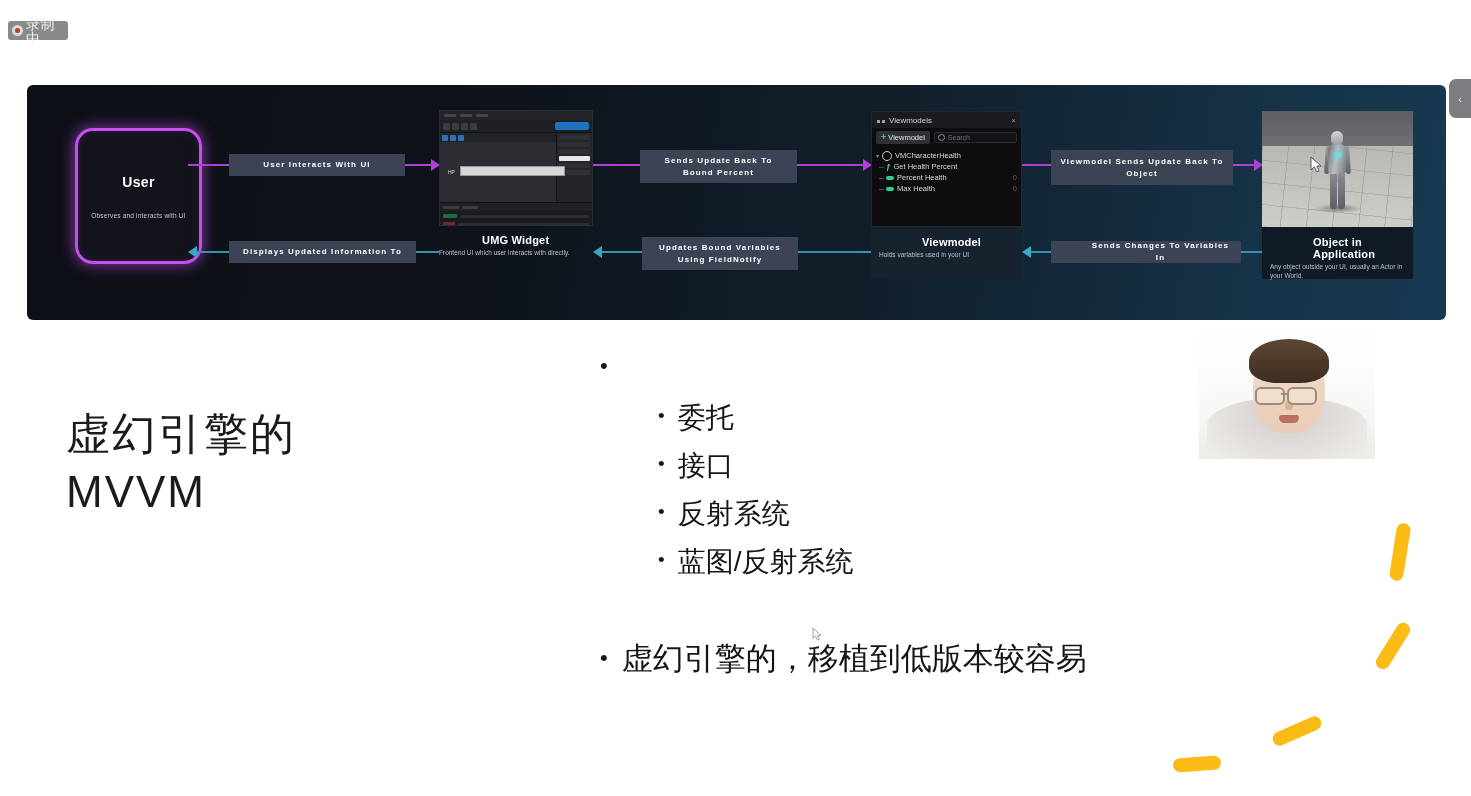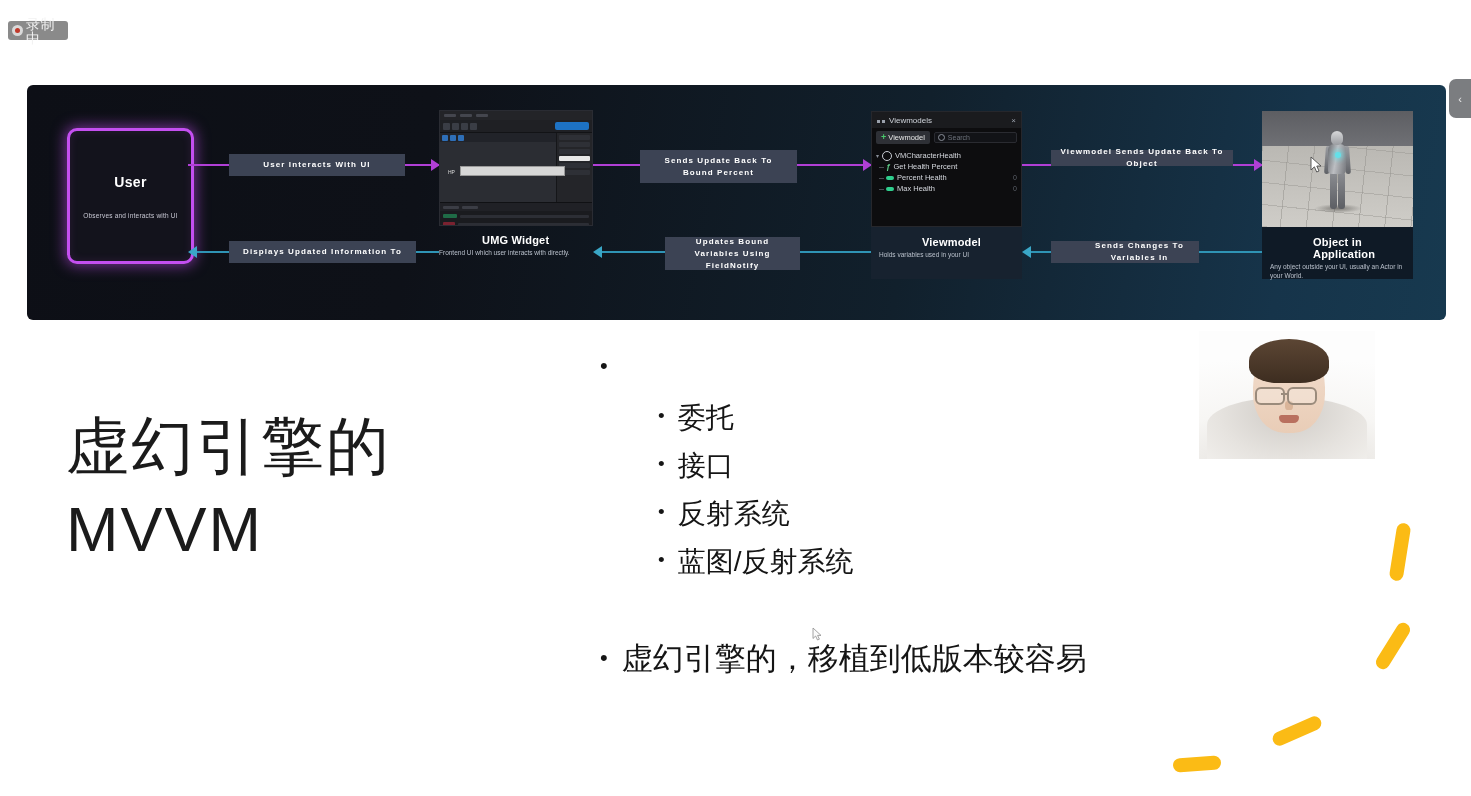--- a/index.html
+++ b/index.html
@@ -15,22 +15,22 @@
   .rec-dot::after{content:"";width:5px;height:5px;border-radius:50%;background:#c0392b;}
   .rec-text{font-size:14px;color:#f2f2f2;line-height:1;letter-spacing:.5px;}
 
   
   .diagram{position:absolute;left:27px;top:85px;width:1419px;height:235px;
     border-radius:6px;overflow:hidden;
     background:linear-gradient(100deg,#0d0f16 0%,#0e1118 28%,#11202c 62%,#16344a 88%,#17394f 100%);}
   .diagram-inner{position:absolute;inset:0;}
 
   
-  .user-box{position:absolute;left:40px;top:43px;width:121px;height:130px;
-    border:3px solid #c44ff0;border-radius:10px;background:#13131c;
+  .user-box{position:absolute;left:48px;top:43px;width:121px;height:130px;
+    border:3px solid #c44ff0;border-radius:18px;background:#13131c;
     box-shadow:0 0 14px 2px rgba(196,79,240,.55), inset 0 0 10px rgba(196,79,240,.12);
     display:flex;flex-direction:column;align-items:center;justify-content:center;}
   .user-title{color:#fff;font-size:14px;font-weight:700;letter-spacing:.4px;}
   .user-sub{color:#c9c9d4;font-size:6.5px;margin-top:22px;text-align:center;
     letter-spacing:.2px;}
 
   
   .chip{position:absolute;background:#3c4354;color:#fff;font-size:8px;
     font-weight:700;letter-spacing:1.1px;text-align:center;
     display:flex;align-items:center;justify-content:center;
@@ -137,21 +137,21 @@
   .obj-cursor{position:absolute;left:48px;top:45px;}
   .obj-cap{height:52px;background:#0f1a26;padding:9px 8px 0 8px;box-sizing:border-box;}
 
   
   .collapse-tab{position:absolute;right:0;top:79px;width:22px;height:39px;
     background:#7b7d80;border-radius:7px 0 0 7px;display:flex;align-items:center;
     justify-content:center;color:#e9e9e9;font-size:11px;}
 
   
   .slide-title{position:absolute;left:66px;top:405px;width:480px;
-    font-size:63px;line-height:1.32;color:#1b1b1b;font-weight:300;
+    font-size:44px;line-height:1.32;color:#1b1b1b;font-weight:300;
     letter-spacing:2px;}
   .bullets{position:absolute;left:600px;top:345px;width:640px;color:#151515;}
   .b1{display:flex;gap:14px;font-size:31px;line-height:1.45;}
   .b1 .dot{font-size:22px;line-height:1.95;}
   .sub{margin:6px 0 0 58px;}
   .b2{display:flex;gap:13px;font-size:28px;line-height:1.72;}
   .b2 .dot{font-size:19px;line-height:2.35;}
   .bottom-bullet{position:absolute;left:600px;top:640px;display:flex;gap:14px;
     font-size:31px;color:#151515;line-height:1.2;}
   .bottom-bullet .dot{font-size:22px;line-height:1.6;}
@@ -206,33 +206,33 @@
   <div class="ln m" style="left:161px;top:79px;width:251px;"></div>
   <div class="arrow r" style="left:404px;top:74px;"></div>
   <div class="chip" style="left:202px;top:69px;width:176px;height:22px;">User Interacts With UI</div>
 
   <div class="ln m" style="left:566px;top:79px;width:278px;"></div>
   <div class="arrow r" style="left:836px;top:74px;"></div>
   <div class="chip" style="left:613px;top:65px;width:157px;height:33px;">Sends Update Back To Bound Percent</div>
 
   <div class="ln m" style="left:995px;top:79px;width:240px;"></div>
   <div class="arrow r" style="left:1227px;top:74px;"></div>
-  <div class="chip" style="left:1024px;top:65px;width:182px;height:16px;">Viewmodel Sends Update Back To Object</div>
+  <div class="chip" style="left:1024px;top:65px;width:182px;height:35px;">Viewmodel Sends Update Back To Object</div>
 
   <div class="ln c" style="left:168px;top:166px;width:244px;"></div>
   <div class="arrow l" style="left:161px;top:161px;"></div>
   <div class="chip" style="left:202px;top:156px;width:187px;height:22px;">Displays Updated Information To</div>
 
   <div class="ln c" style="left:573px;top:166px;width:271px;"></div>
   <div class="arrow l" style="left:566px;top:161px;"></div>
-  <div class="chip" style="left:638px;top:152px;width:135px;height:33px;">Updates Bound Variables Using FieldNotify</div>
+  <div class="chip" style="left:615px;top:152px;width:156px;height:33px;">Updates Bound Variables Using FieldNotify</div>
 
   <div class="ln c" style="left:1002px;top:166px;width:233px;"></div>
   <div class="arrow l" style="left:995px;top:161px;"></div>
-  <div class="chip" style="left:1024px;top:156px;width:148px;height:22px;padding-left:37px;">Sends Changes To Variables In</div>
+  <div class="chip" style="left:1024px;top:156px;width:190px;height:22px;padding-left:37px;">Sends Changes To Variables In</div>
 
   <div class="umg">
     <div class="ue-shot">
       <div class="ue-titlebar">
         <span class="ue-tt"></span>
         <span class="ue-tt"></span>
         <span class="ue-tt"></span>
       </div>
       <div class="ue-toolbar">
         <span class="ue-ic"></span>

